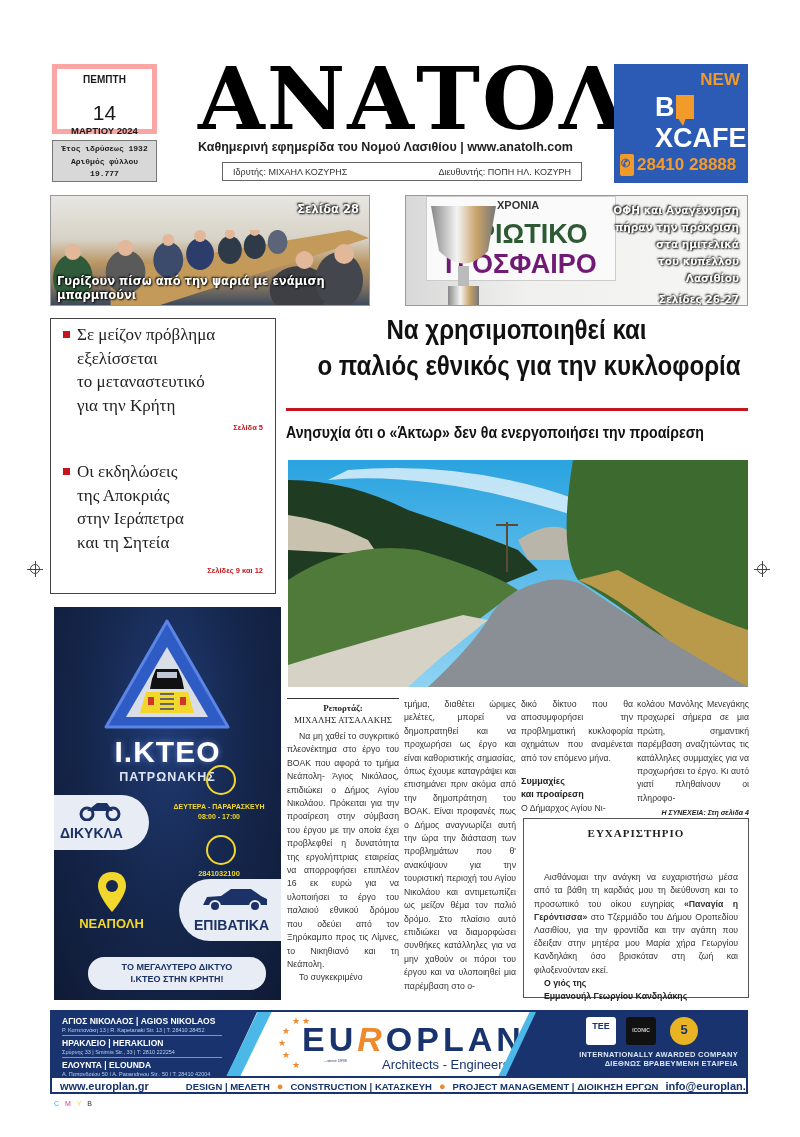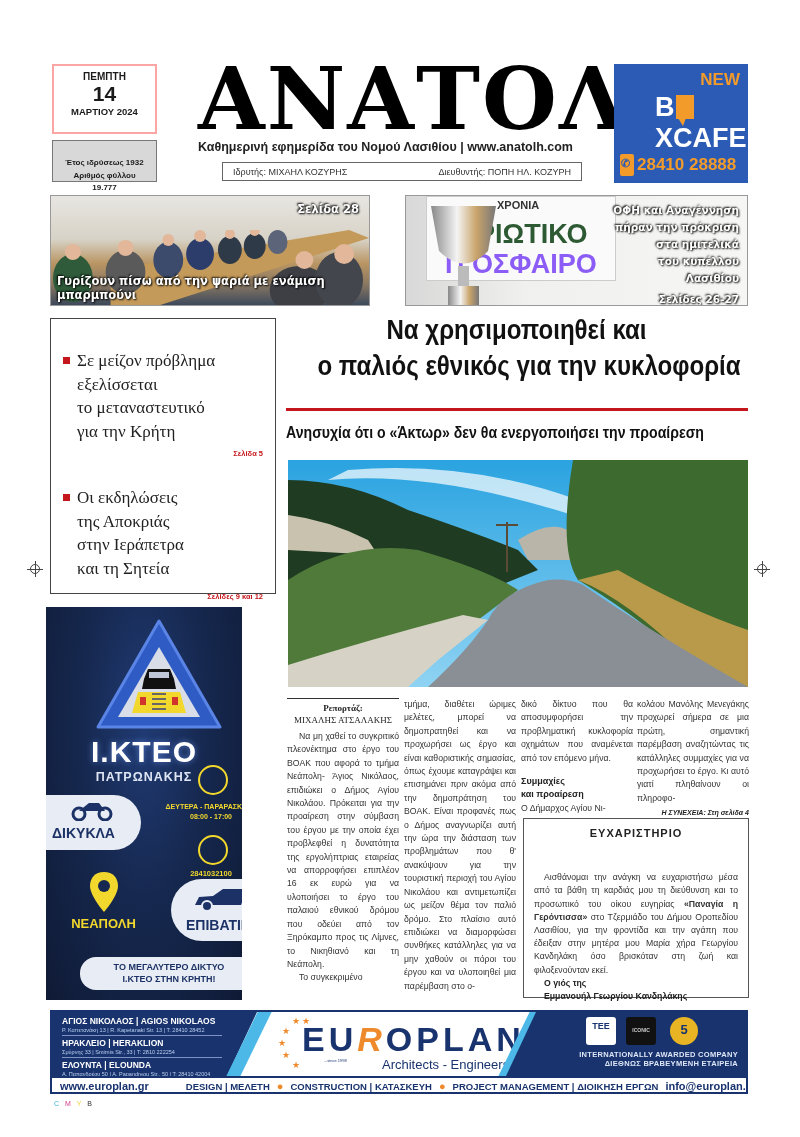--- a/index.html
+++ b/index.html
@@ -6,25 +6,25 @@
   html, body { width: 800px; height: 1137px; background: #fff; overflow: hidden; }
   body { position: relative; font-family: "Liberation Sans", sans-serif; color: #1a1a1a; }
   .abs { position: absolute; }
 
   
   .crop { position: absolute; width: 10px; height: 10px; border: 1px solid #444; border-radius: 50%; }
   .crop::before { content:""; position:absolute; left:-4px; right:-4px; top:4px; height:1px; background:#444; }
   .crop::after  { content:""; position:absolute; top:-4px; bottom:-4px; left:4px; width:1px; background:#444; }
 
   
-  .datebox { left: 52px; top: 64px; width: 105px; height: 70px; border: 2px solid #fca5a5; text-align: center; }
+  .datebox { left: 52px; top: 64px; width: 105px; height: 70px; border: 5px solid #fca5a5; text-align: center; }
   .datebox .day { font-size: 10px; font-weight: bold; margin-top: 5px; }
-  .datebox .num { font-size: 21px; font-weight: bold; line-height: 24px; }
+  .datebox .num { font-size: 21px; font-weight: normal; line-height: 24px; margin-top: 16px; }
   .datebox .month { font-size: 9.5px; font-weight: bold; }
-  .foundbox { left: 52px; top: 140px; width: 105px; height: 42px; background: #d8d8d8; border: 1px solid #777; text-align: center; font-size: 8px; font-weight: bold; line-height: 12.5px; padding-top: 16px; }
+  .foundbox { left: 52px; top: 140px; width: 105px; height: 42px; background: #d8d8d8; border: 1px solid #777; text-align: center; font-size: 8px; font-weight: bold; line-height: 12.5px; padding-top: 2px; font-family: Liberation Mono, monospace; }
 
   
   .masthead { left: 198px; top: 56px; width: 400px; text-align: center; font-family: "DejaVu Serif", serif; font-weight: bold; font-size: 86px; letter-spacing: 2px; line-height: 86px; color: #000; transform: scaleY(1.0); }
   .tagline { left: 198px; top: 140px; width: 400px; font-size: 12.5px; font-weight: bold; color: #222; white-space: nowrap; }
   .staffbar { left: 222px; top: 162px; width: 360px; height: 19px; border: 1px solid #666; font-size: 9px; color: #333; display: flex; justify-content: space-between; align-items: center; padding: 0 10px; }
 
   
   .boxcafe { left: 614px; top: 64px; width: 134px; height: 119px; background: #2b5bb4; color: #fff; overflow: hidden; }
   .boxcafe .new { position:absolute; right: 8px; top: 6px; color: #f29b2a; font-weight: bold; font-size: 17px; }
   .boxcafe .brand { position:absolute; left: 1px; top: 28px; font-weight: bold; font-size: 27px; letter-spacing: 0px; margin-left: 40px; }
@@ -38,26 +38,26 @@
   .teaser { top: 195px; height: 111px; border: 1px solid #999; overflow: hidden; }
   .teaser1 { left: 50px; width: 320px; background: linear-gradient(180deg, #e8e6e2 0%, #d7d2c6 40%, #b99563 62%, #8d7a62 80%, #3d4a5c 100%); }
   .teaser2 { left: 405px; width: 343px; background: linear-gradient(90deg, #d8d8d8 0%, #f0f0ee 35%, #f6f6f4 100%); }
   .people { position:absolute; left: 0; bottom: 0; width: 100%; height: 75px; }
   .teaser-caption { position:absolute; color:#fff; font-weight:bold; text-shadow: 1px 1px 2px #000, -1px -1px 2px #000; font-family: "DejaVu Sans", sans-serif; }
   .t1-cap { left: 6px; bottom: 3px; font-size: 11.5px; }
   .t1-page { right: 10px; top: 6px; font-size: 11.5px; padding-left: 24px; }
   .t2-lines { right: 8px; top: 6px; width: 130px; text-align: right; font-size: 10.5px; line-height: 17px; }
   .sign { position:absolute; left: 20px; top: 0; width: 190px; height: 85px; background:#fafafa; border:1px solid #ccc; }
   .sign .w1 { position:absolute; left: 50px; top: 22px; font-size: 27px; font-weight:bold; color:#2d5a33; }
-  .sign .w2 { position:absolute; left: 18px; top: 52px; font-size: 27px; font-weight:bold; color:#8b5cf6; }
+  .sign .w2 { position:absolute; left: 18px; top: 52px; font-size: 27px; font-weight:bold; color:#701a75; }
   .sign .w0 { position:absolute; left: 70px; top: 2px; font-size: 11px; font-weight:bold; color:#333; }
   .trophy { position:absolute; left: 20px; top: 10px; width: 75px; height: 100px; }
 
   
-  .leftbox { left: 50px; top: 318px; width: 226px; height: 276px; border: 1px solid #444; padding: 30px 12px; font-family: "Liberation Serif", serif; }
+  .leftbox { left: 50px; top: 318px; width: 226px; height: 276px; border: 1px solid #444; padding: 4px 12px; font-family: "Liberation Serif", serif; }
   .lb-item { position: relative; padding-left: 14px; font-size: 17px; line-height: 23.5px; color:#222; }
   .lb-item .bullet { position:absolute; left: 0; top: 8px; width: 7px; height: 7px; background: #c4161c; }
   .lb-page { text-align: right; font-family: "Liberation Sans", sans-serif; font-weight: bold; font-size: 7.5px; color: #c4161c; margin-top: 6px; }
   .lb-item + .lb-page { margin-bottom: 28px; }
 
   
   .headline { left: 285px; top: 312px; width: 463px; text-align: center; font-family: "Liberation Sans", sans-serif; font-weight: bold; font-size: 28px; line-height: 36px; color: #111; transform: scaleX(0.86); transform-origin: center top; white-space: nowrap; }
   .redline { left: 286px; top: 408px; width: 462px; height: 3px; background: #c4161c; }
   .subhead { left: 286px; top: 423px; width: 462px; font-weight: bold; font-size: 17px; white-space: nowrap; transform: scaleX(0.83); transform-origin: left top; color:#111; }
 
@@ -71,26 +71,26 @@
   .col3 { left: 521px; }
   .col4 { left: 637px; width: 112px; }
   .byline { border-top: 1px solid #333; padding-top: 3px; text-align: center; font-family: "Liberation Serif", serif; font-size: 9px; line-height: 12px; color:#222; margin-bottom: 4px; }
   .byline b { display:block; font-weight: bold; }
   .indent { text-indent: 12px; }
   .subsec { font-weight: bold; font-size: 9px; margin-top: 10px; color:#222; text-align: left; }
   .cont { text-align: right; font-weight: bold; font-style: italic; font-size: 7px; color:#222; margin-top: 1px; }
 
   
   .thanks { left: 523px; top: 818px; width: 226px; height: 180px; border: 1px solid #555; padding: 8px 10px; font-size: 8.7px; line-height: 13.2px; color:#333; }
-  .thanks h3 { font-family: Liberation Sans, sans-serif; text-align: center; font-size: 11px; letter-spacing: 1px; margin-bottom: 8px; color:#222; }
+  .thanks h3 { font-family: Liberation Serif, serif; text-align: center; font-size: 11px; letter-spacing: 1px; margin-bottom: 8px; color:#222; }
   .thanks p { text-indent: 10px; text-align: justify; margin-top: 31px; }
   .thanks .sig { font-weight: bold; color: #222; padding-left: 10px; }
 
   
-  .ktea { left: 46px; top: 607px; width: 196px; height: 393px; background: radial-gradient(ellipse at 50% 30%, #203b74 0%, #16284f 45%, #0f1a35 100%); overflow: hidden; }
+  .ktea { left: 54px; top: 607px; width: 227px; height: 393px; background: radial-gradient(ellipse at 50% 30%, #203b74 0%, #16284f 45%, #0f1a35 100%); overflow: hidden; }
   .ktea .tri { position:absolute; left: 48px; top: 10px; width: 130px; height: 115px; }
   .ktea .brand { position:absolute; left: 0; width: 100%; top: 128px; text-align: center; color: #fff; font-weight: bold; font-size: 30px; letter-spacing: 1px; text-shadow: 0 0 6px rgba(120,160,255,0.6); }
   .ktea .brand2 { position:absolute; left: 0; width: 100%; top: 163px; text-align: center; color: #dfe6f5; font-weight: bold; font-size: 12.5px; letter-spacing: 1px; }
   .ktea .pill { position:absolute; background: #e8ecf4; }
   .pill-label { position:absolute; font-weight: bold; color: #1c3266; }
   .ylw { color: #f2d82c; font-weight: bold; position:absolute; text-align:center; }
   .circ { position:absolute; width: 30px; height: 30px; border: 2.5px solid #f2d82c; border-radius: 50%; }
 
   
   .europlan { left: 50px; top: 1010px; width: 698px; height: 84px; border: 2px solid #18336e; background: #fff; overflow: hidden; }

